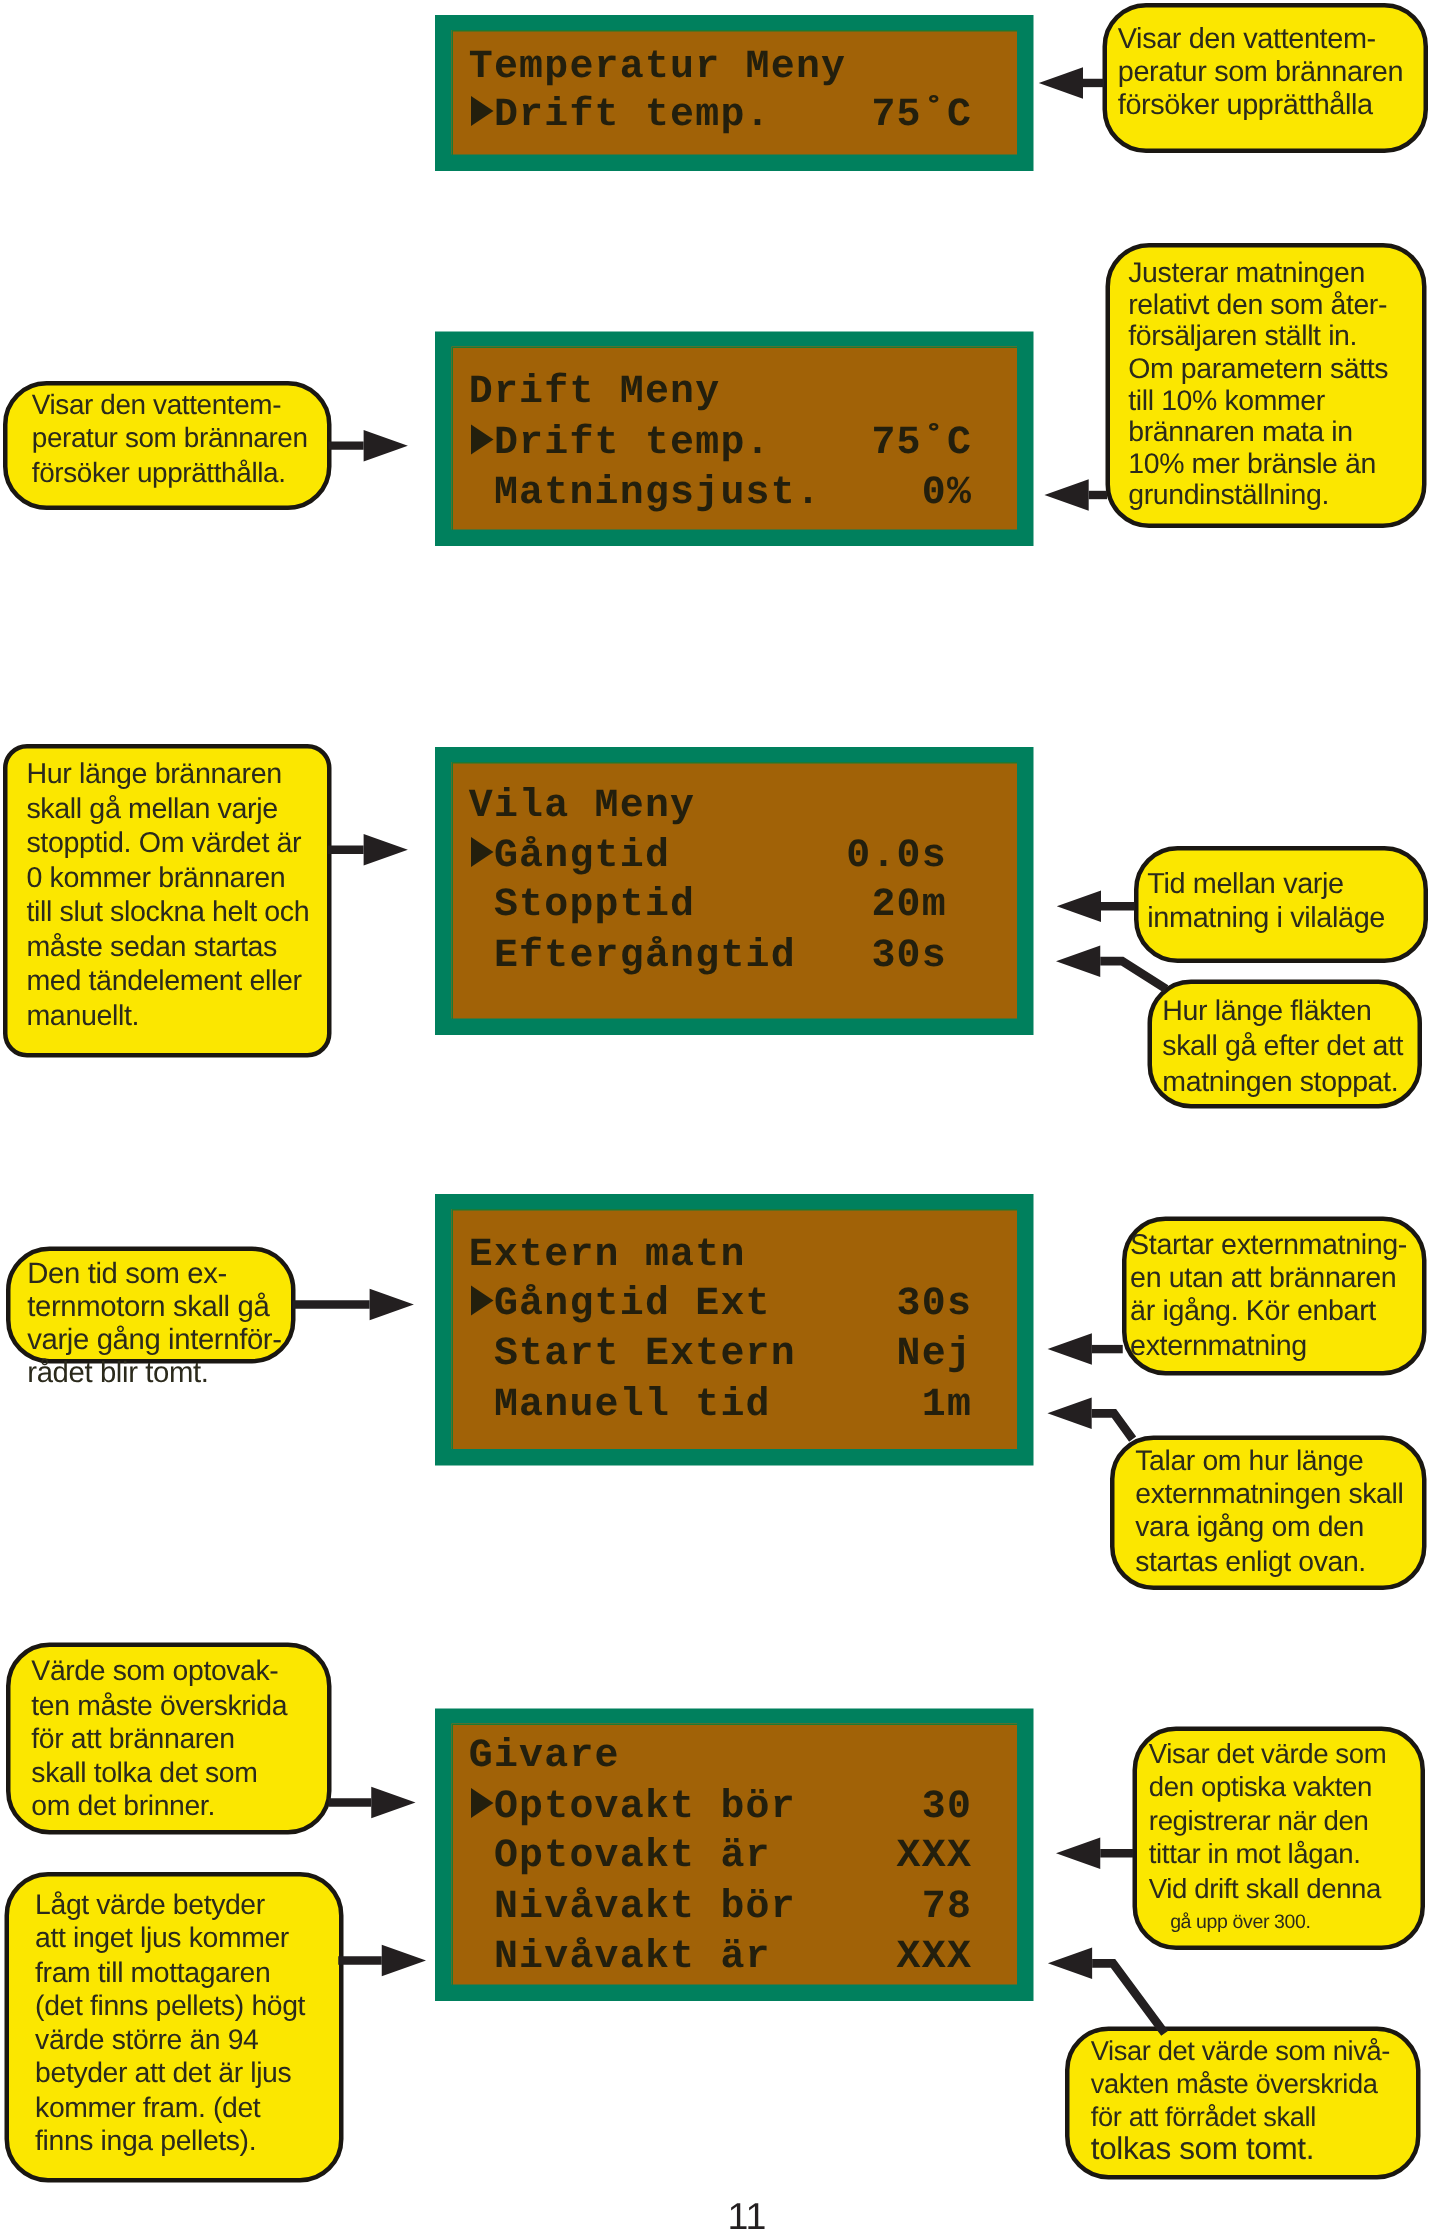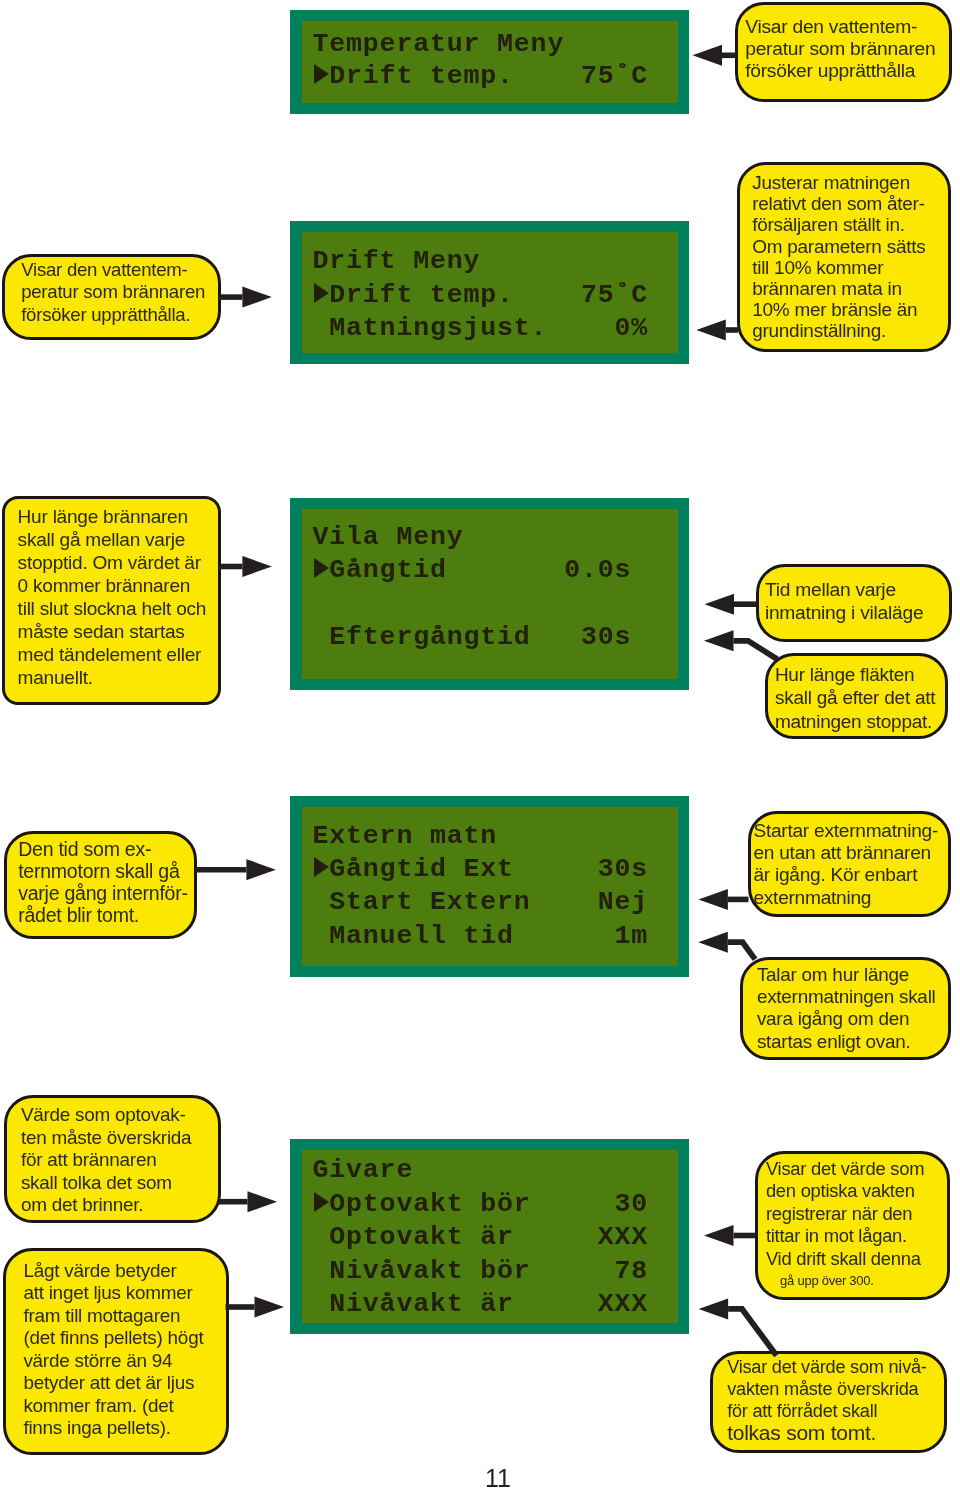--- a/index.html
+++ b/index.html
@@ -2,21 +2,21 @@
 <html><head>
 <meta charset="utf-8">
 <style>
   html,body{margin:0;padding:0;}
   body{width:960px;height:1488px;background:#ffffff;position:relative;overflow:hidden;
        font-family:"Liberation Sans",sans-serif;}
   .page{position:absolute;left:0;top:0;width:960px;height:1488px;}
 
   
   .lcd{position:absolute;background:#00805d;box-sizing:border-box;}
-  .lcd-screen{position:absolute;background:#4d7c0f;box-shadow:inset 1px 1px 0 0 #1c7a34;}
+  .lcd-screen{position:absolute;background:#a16207;box-shadow:inset 1px 1px 0 0 #1c7a34;}
   .lcd-line{position:absolute;white-space:pre;color:#231f0d;
             font-family:"Liberation Mono",monospace;font-weight:bold;
             font-size:26.6px;letter-spacing:0.82px;line-height:1;}
 
   
   .callout{position:absolute;background:#fbe700;border:3.4px solid #1a1712;
            border-radius:29px;box-sizing:border-box;}
   .callout .txt{position:absolute;white-space:pre;color:#2b2a1c;
                 font-size:18px;letter-spacing:-0.25px;line-height:22px;}
 
@@ -49,20 +49,21 @@
       <div class="lcd-line" style="left:11.5px;top:50.5px;"> Drift temp.    75˚C</div>
       <div class="lcd-line" style="left:11.5px;top:83.7px;"> Matningsjust.    0%</div>
     </div>
   </div>
 
   <div class="lcd" style="left:290px;top:498px;width:399px;height:192px;">
     <div class="lcd-screen" style="left:11px;top:10px;right:11px;bottom:11px;">
       <div class="lcd-cursor" style="left:12.5px;top:49.7px;"></div>
       <div class="lcd-line" style="left:11.5px;top:16.0px;">Vila Meny</div>
       <div class="lcd-line" style="left:11.5px;top:49.2px;"> Gångtid       0.0s </div>
+      <div class="lcd-line" style="left:11.5px;top:82.4px;"> Stopptid       20m </div>
       <div class="lcd-line" style="left:11.5px;top:115.6px;"> Eftergångtid   30s </div>
     </div>
   </div>
 
   <div class="lcd" style="left:290px;top:796px;width:399px;height:181px;">
     <div class="lcd-screen" style="left:11px;top:10px;right:11px;bottom:11px;">
       <div class="lcd-cursor" style="left:12.5px;top:50.7px;"></div>
       <div class="lcd-line" style="left:11.5px;top:16.9px;">Extern matn</div>
       <div class="lcd-line" style="left:11.5px;top:50.1px;"> Gångtid Ext     30s</div>
       <div class="lcd-line" style="left:11.5px;top:83.3px;"> Start Extern    Nej</div>
@@ -113,21 +114,21 @@
   </div>
   <div class="callout" style="left:755.5px;top:564.4px;width:196.9px;height:77.6px;border-radius:29px;">
     <div class="txt" style="left:6.4px;top:10.4px;font-size:19.23px;line-height:23.00px;">Tid mellan varje</div>
     <div class="txt" style="left:6.4px;top:33.4px;font-size:19.23px;line-height:23.00px;">inmatning i vilaläge</div>
   </div>
   <div class="callout" style="left:764.6px;top:653.3px;width:183.6px;height:85.5px;border-radius:29px;">
     <div class="txt" style="left:7.3px;top:6.4px;font-size:19.02px;line-height:23.50px;">Hur länge fläkten</div>
     <div class="txt" style="left:7.3px;top:29.9px;font-size:19.02px;line-height:23.50px;">skall gå efter det att</div>
     <div class="txt" style="left:7.3px;top:53.4px;font-size:19.02px;line-height:23.50px;">matningen stoppat.</div>
   </div>
-  <div class="callout" style="left:4.4px;top:831.1px;width:192.5px;height:108px;border-radius:29px;">
+  <div class="callout" style="left:4.4px;top:831.1px;width:192.5px;height:78px;border-radius:29px;">
     <div class="txt" style="left:10.8px;top:4.8px;font-size:19.54px;line-height:21.90px;">Den tid som ex-</div>
     <div class="txt" style="left:10.8px;top:26.7px;font-size:19.54px;line-height:21.90px;">ternmotorn skall gå</div>
     <div class="txt" style="left:10.8px;top:48.6px;font-size:19.54px;line-height:21.90px;">varje gång internför-</div>
     <div class="txt" style="left:10.8px;top:70.5px;font-size:19.54px;line-height:21.90px;">rådet blir tomt.</div>
   </div>
   <div class="callout" style="left:747.9px;top:810.9px;width:202.7px;height:106.6px;border-radius:29px;">
     <div class="txt" style="left:2.5px;top:6.0px;font-size:19.11px;line-height:22.30px;">Startar externmatning-</div>
     <div class="txt" style="left:2.5px;top:28.3px;font-size:19.11px;line-height:22.30px;">en utan att brännaren</div>
     <div class="txt" style="left:2.5px;top:50.6px;font-size:19.11px;line-height:22.30px;">är igång. Kör enbart</div>
     <div class="txt" style="left:2.5px;top:72.9px;font-size:19.11px;line-height:22.30px;">externmatning</div>

